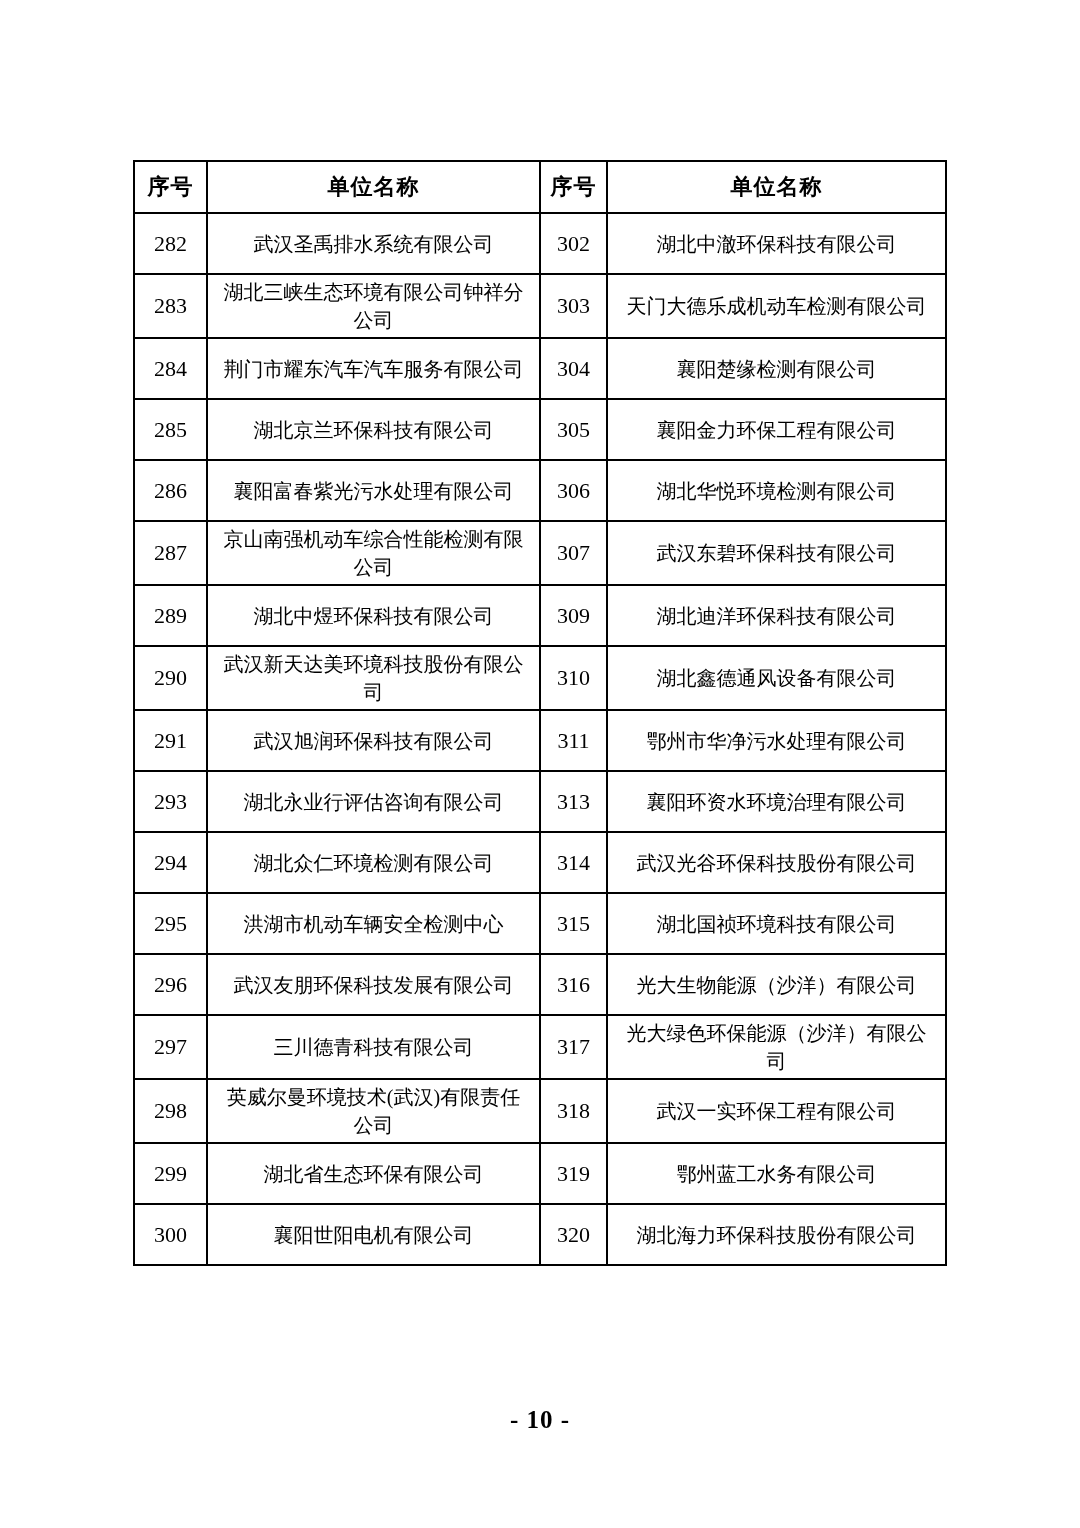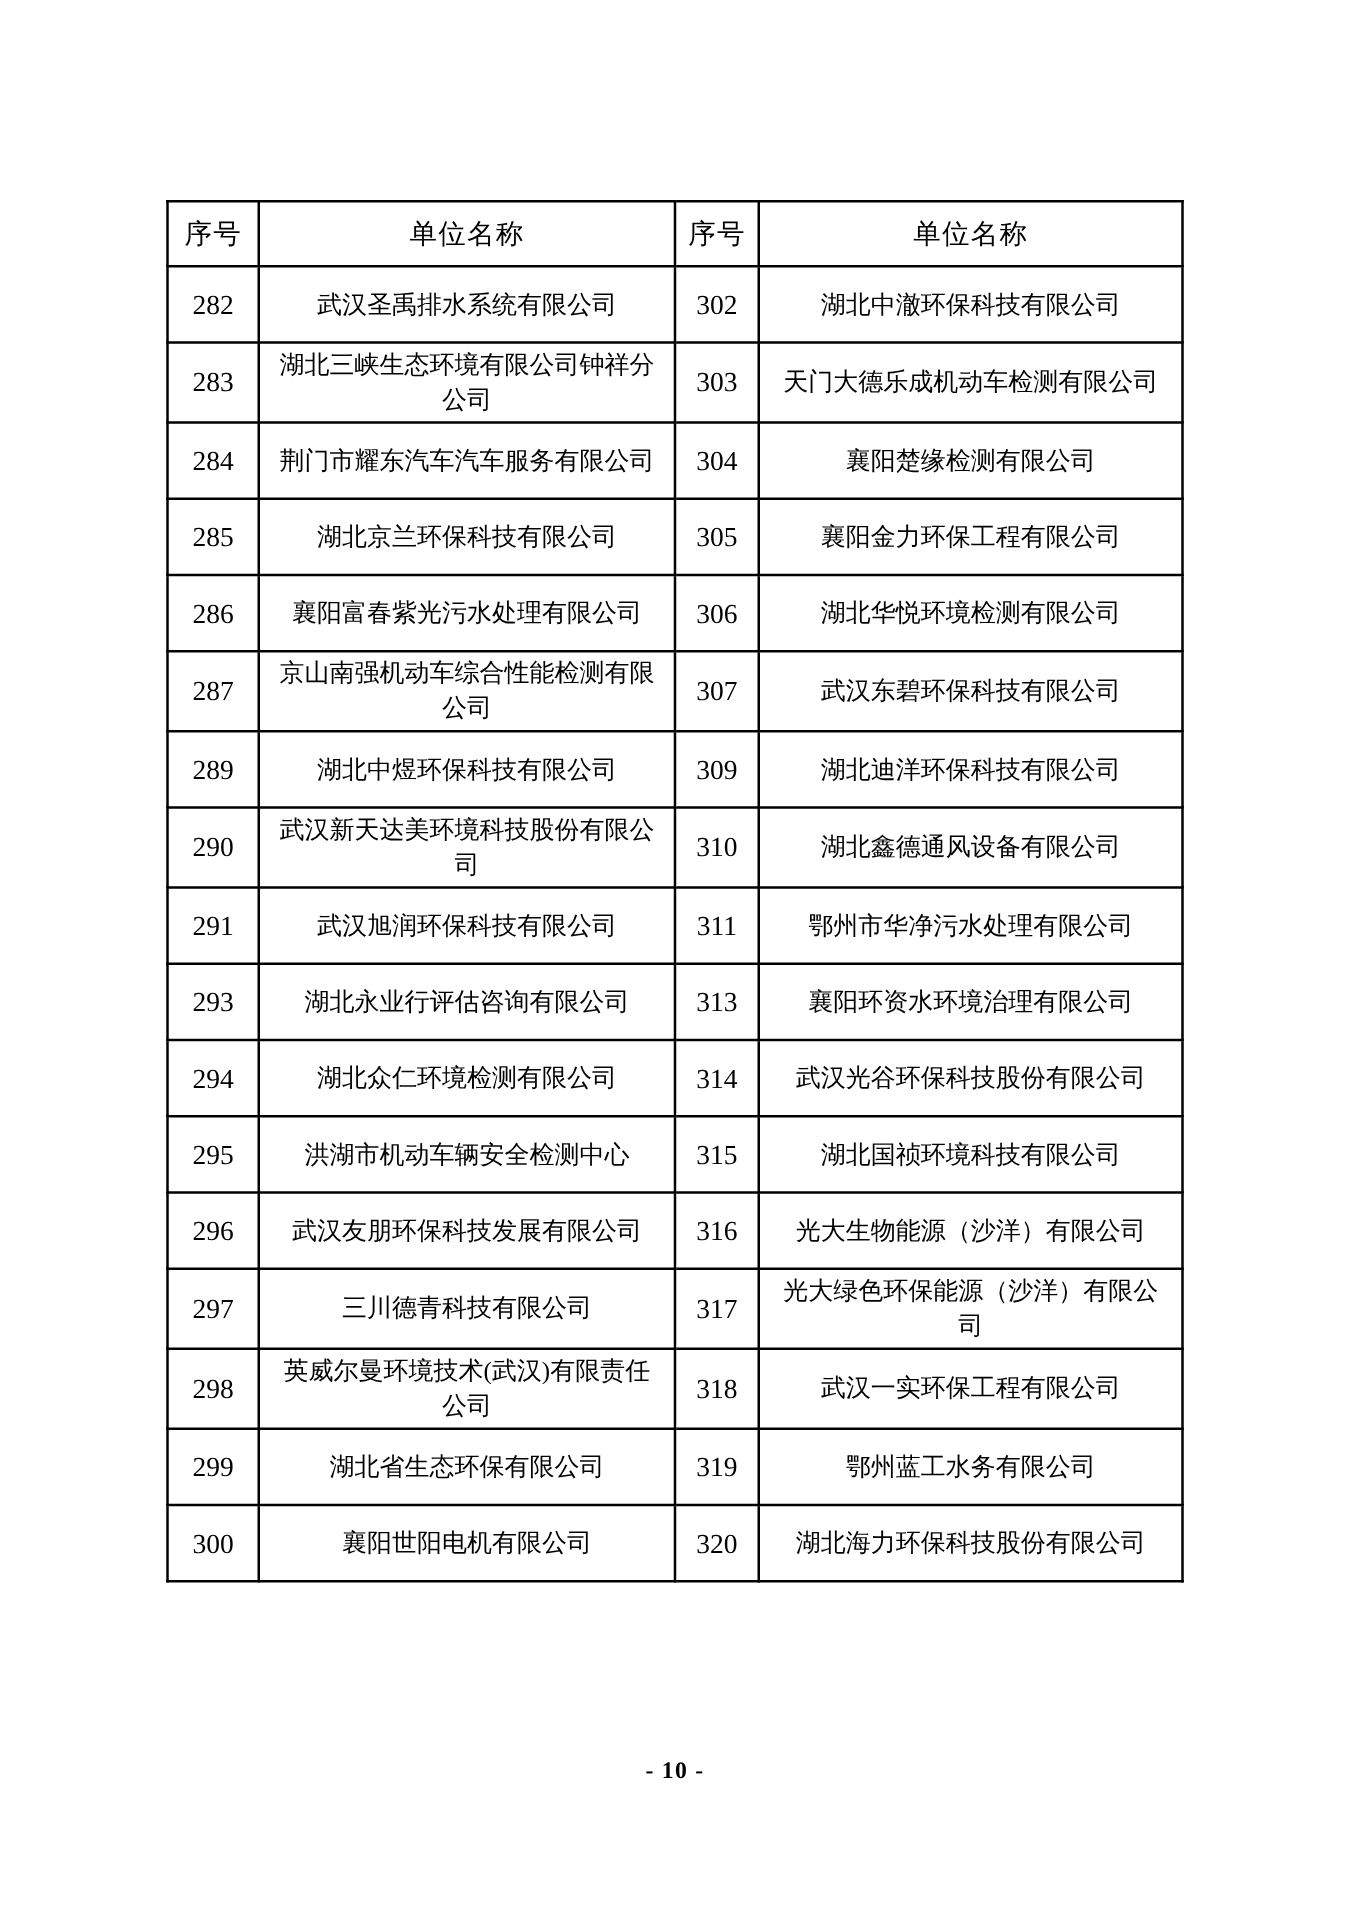--- a/index.html
+++ b/index.html
@@ -27,41 +27,41 @@
   .company-table th,
   .company-table td {
     border: 2px solid #000000;
     text-align: center;
     vertical-align: middle;
     overflow: hidden;
   }
   .company-table th {
     height: 48px;
     font-family: "Liberation Sans", "DejaVu Sans", sans-serif;
-    font-weight: normal;
+    font-weight: bold;
     font-size: 22px;
     letter-spacing: 1px;
   }
   .company-table td.serial {
     height: 53px;
     font-size: 22px;
   }
   .company-table td.name {
     height: 53px;
     font-size: 20px;
     line-height: 1.4;
     padding: 3px 10px;
   }
   .page-number {
     position: absolute;
     top: 1406px;
     left: 0;
     width: 100%;
     text-align: center;
-    font-size: 19px;
+    font-size: 25px;
     font-weight: bold;
     letter-spacing: 1px;
   }
 </style>
 </head>
 <body>
 
 <div class="page">
 
   <table class="company-table">

